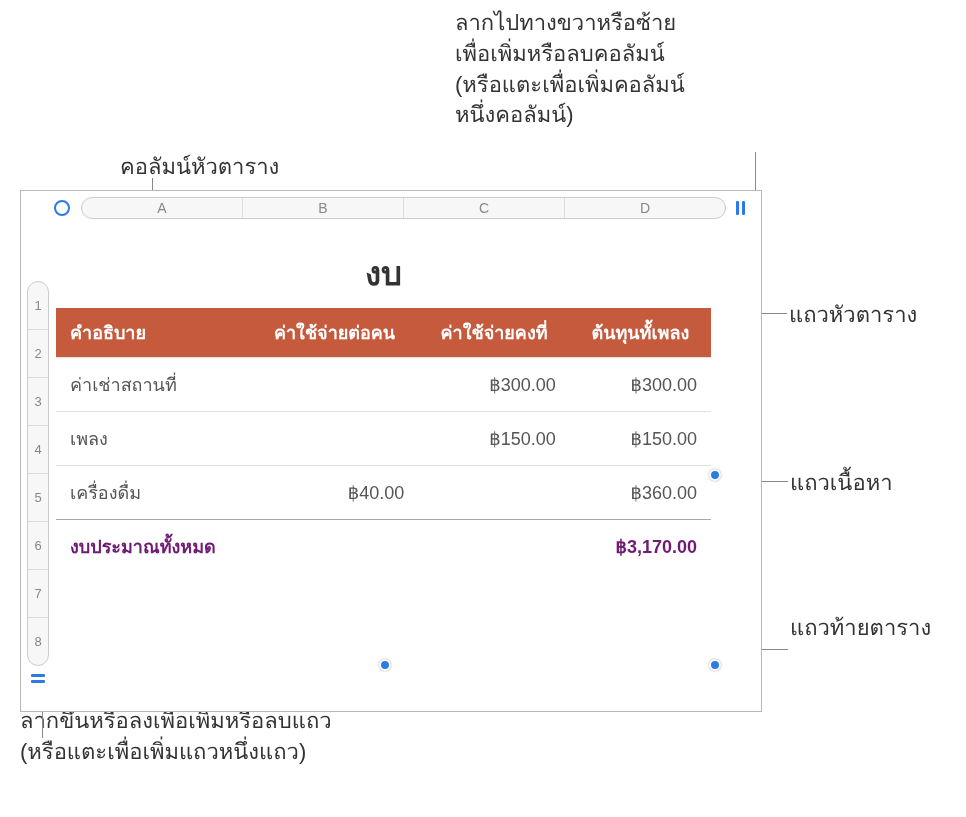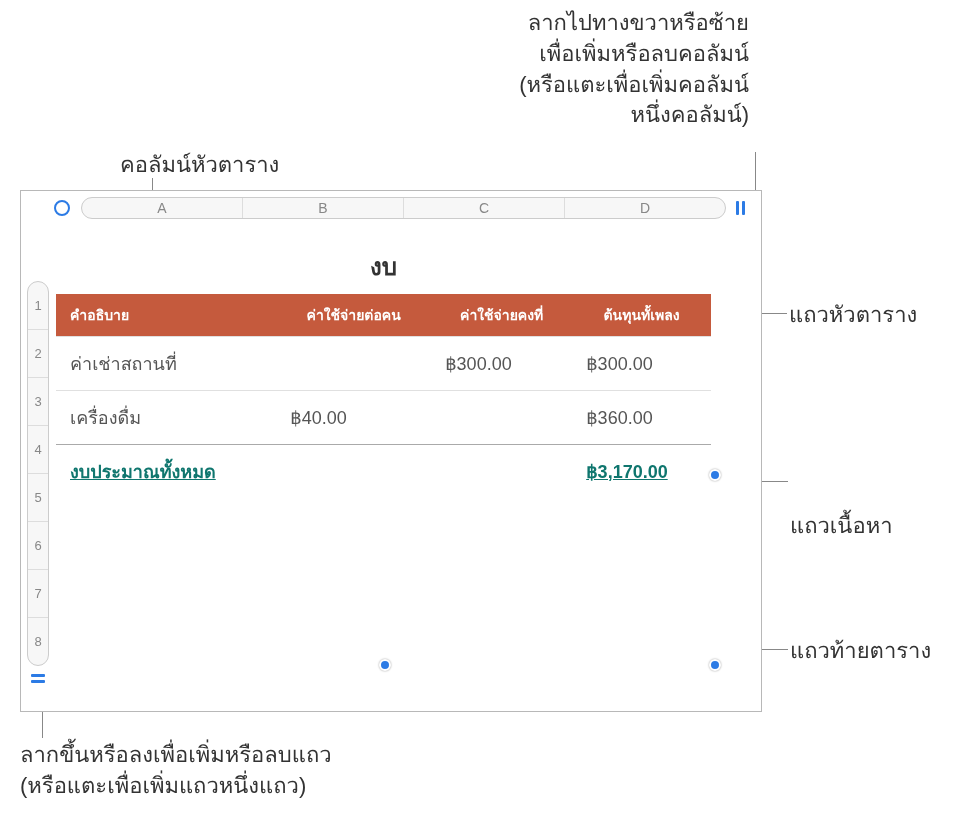--- a/index.html
+++ b/index.html
@@ -23,68 +23,68 @@
 .colbar div { flex: 1; text-align: center; font-size: 14px; color: #888; line-height: 20px; border-right: 1px solid #ddd; }
 .colbar div:last-child { border-right: none; }
 
 
 .rowbar { position: absolute; left: 6px; top: 90px; width: 22px; bottom: 45px; display: flex; flex-direction: column; border: 1px solid #ccc; border-radius: 11px; overflow: hidden; background: #f7f7f7; }
 .rowbar div { flex: 1; text-align: center; font-size: 13px; color: #888; display: flex; align-items: center; justify-content: center; border-bottom: 1px solid #ddd; }
 .rowbar div:last-child { border-bottom: none; }
 
 
 .table-wrap { position: absolute; left: 35px; top: 38px; right: 50px; bottom: 50px; }
-.title { text-align: center; font-size: 24px; font-weight: 600; color: #333; padding: 18px 0 8px; }
+.title { text-align: center; font-size: 33px; font-weight: 600; color: #333; padding: 18px 0 8px; }
 table { width: 100%; border-collapse: collapse; }
 thead { background: #c55a3d; color: #fff; }
-thead th { padding: 10px 14px; font-size: 14px; font-weight: 600; text-align: left; }
+thead th { padding: 10px 14px; font-size: 18px; font-weight: 600; text-align: left; }
 thead th.num { text-align: center; }
 tbody td { padding: 12px 14px; font-size: 18px; color: #555; border-top: 1px solid #e0e0e0; }
-tbody td.num { }
-tbody tr.footer td { font-weight: 600; color: #0f766e; border-top: 1px solid #aaa; text-decoration: underline; }
+tbody td.num { text-align: right; }
+tbody tr.footer td { font-weight: 600; color: #701a75; border-top: 1px solid #aaa; }
 tbody tr.footer td.num { font-weight: 700; }
 
 
 .dot { position: absolute; width: 12px; height: 12px; background: #2c7be5; border: 2px solid #fff; border-radius: 50%; box-shadow: 0 0 2px rgba(0,0,0,.4); }
 
 
 .bracket { position: absolute; border-right: 1px solid #888; }
 .bracket::before, .bracket::after { content: ''; position: absolute; right: 0; width: 8px; height: 1px; background: #888; }
 .bracket::before { top: 0; }
 .bracket::after { bottom: 0; }
 
 .bracket-top { position: absolute; border-top: 1px solid #888; }
 .bracket-top::before, .bracket-top::after { content: ''; position: absolute; top: 0; width: 1px; height: 8px; background: #888; }
 .bracket-top::before { left: 0; }
 .bracket-top::after { right: 0; }
 </style>
 </head>
 <body>
 
-<div class="callout" style="left:120px; top:152px;font-family:Liberation Mono, monospace;">คอลัมน์หัวตาราง</div>
+<div class="callout" style="left:120px; top:152px;">คอลัมน์หัวตาราง</div>
 <div class="bracket-top" style="left:75px; top:284px; width:155px;"></div>
 <div class="callout-line" style="left:152px; top:178px; width:1px; height:106px;"></div>
 
-<div class="callout" style="left:429px; top:8px; width:320px; text-align:right; white-space:pre-line;">ลากไปทางขวาหรือซ้าย
+<div class="callout" style="left:455px; top:8px; width:320px; white-space:pre-line;">ลากไปทางขวาหรือซ้าย
 เพื่อเพิ่มหรือลบคอลัมน์
 (หรือแตะเพื่อเพิ่มคอลัมน์
 หนึ่งคอลัมน์)</div>
 <div class="callout-line" style="left:755px; top:152px; width:1px; height:40px;"></div>
 
 <div class="callout" style="left:789px; top:300px;">แถวหัวตาราง</div>
 <div class="callout-line" style="left:713px; top:313px; width:74px; height:1px;"></div>
 
-<div class="callout" style="left:790px; top:468px;margin-top:43px;">แถวเนื้อหา</div>
+<div class="callout" style="left:790px; top:468px;">แถวเนื้อหา</div>
 <div class="bracket" style="left:740px; top:338px; width:8px; height:275px;"></div>
 <div class="callout-line" style="left:748px; top:481px; width:40px; height:1px;"></div>
 
-<div class="callout" style="left:790px; top:636px;">แถวท้ายตาราง</div>
+<div class="callout" style="left:790px; top:613px;">แถวท้ายตาราง</div>
 <div class="callout-line" style="left:730px; top:649px; width:58px; height:1px;"></div>
 
-<div class="callout" style="left:20px; top:740px; white-space:pre-line;">ลากขึ้นหรือลงเพื่อเพิ่มหรือลบแถว
+<div class="callout" style="left:20px; top:706px; white-space:pre-line;">ลากขึ้นหรือลงเพื่อเพิ่มหรือลบแถว
 (หรือแตะเพื่อเพิ่มแถวหนึ่งแถว)</div>
 <div class="callout-line" style="left:42px; top:704px; width:1px; height:34px;"></div>
 
 <div class="frame">
 
   <div class="handle" style="left:30px; top:6px;">
     <div class="handle-circle"></div>
   </div>
 
   <div class="handle" style="right:10px; top:6px;">
@@ -131,20 +131,26 @@
         </tr>
       </thead>
       <tbody>
         <tr>
           <td>ค่าเช่าสถานที่</td>
           <td class="num"></td>
           <td class="num">฿300.00</td>
           <td class="num">฿300.00</td>
         </tr>
         <tr>
+          <td>เพลง</td>
+          <td class="num"></td>
+          <td class="num">฿150.00</td>
+          <td class="num">฿150.00</td>
+        </tr>
+        <tr>
           <td>เครื่องดื่ม</td>
           <td class="num">฿40.00</td>
           <td class="num"></td>
           <td class="num">฿360.00</td>
         </tr>
         <tr class="footer">
           <td>งบประมาณทั้งหมด</td>
           <td class="num"></td>
           <td class="num"></td>
           <td class="num">฿3,170.00</td>

